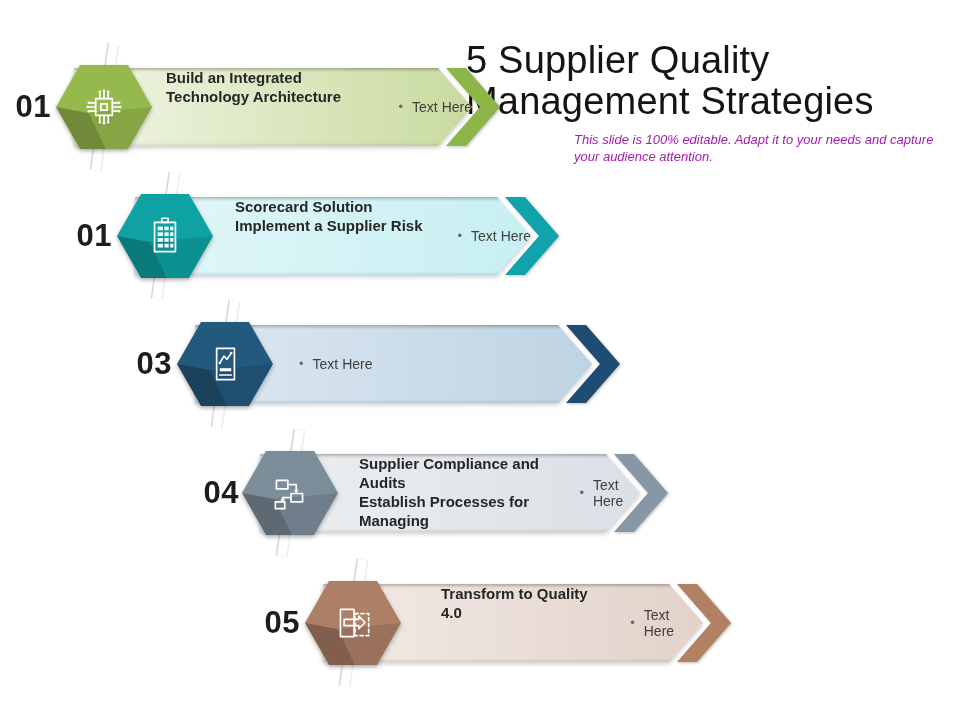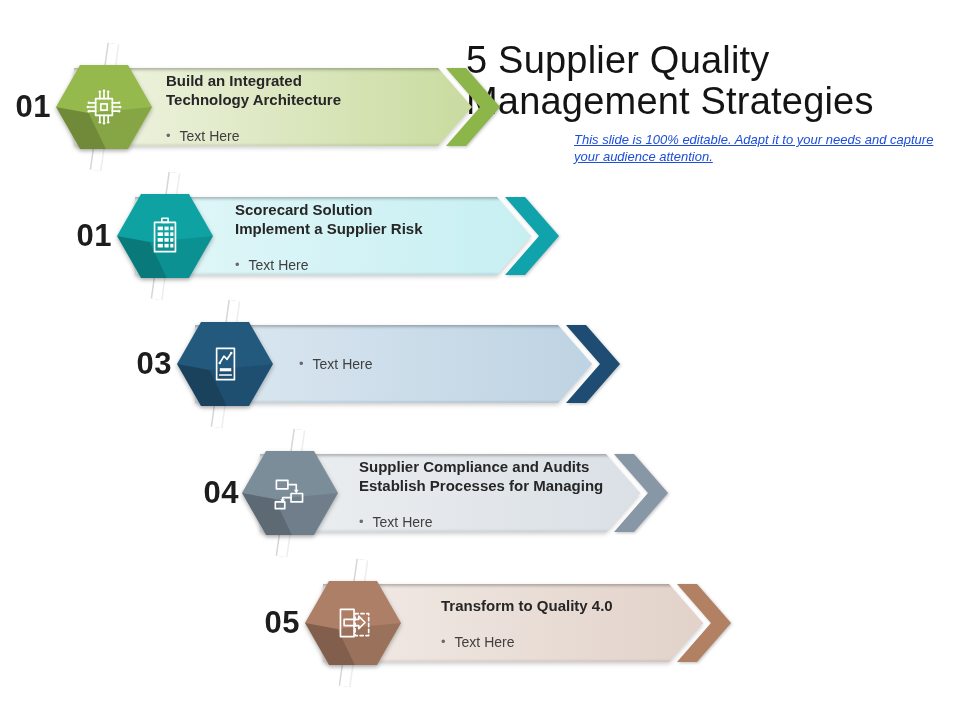--- a/index.html
+++ b/index.html
@@ -3,34 +3,34 @@
 <meta charset="utf-8">
 <style>
   html,body{margin:0;padding:0;background:#fff;}
   #slide{position:relative;width:960px;height:720px;background:#fff;overflow:hidden;
          font-family:"Liberation Sans",sans-serif;}
 
   
   .titleblock{position:absolute;top:40px;right:24px;width:470px;text-align:left;}
   .title{font-size:38px;line-height:41px;font-weight:400;color:#141414;letter-spacing:0.2px;}
   .subtitle{margin:9px 0 0 auto;width:362px;font-size:13px;line-height:17px;
-            font-style:italic;color:#1d4ed8;text-decoration:underline;}
+            font-style:italic;color:#a21caf;}
 
   
   .row{position:absolute;inset:0;}
   .num{position:absolute;width:80px;text-align:right;font-size:31px;line-height:34px;
        font-weight:bold;color:#1d1d1d;letter-spacing:0.5px;}
   .ribbon{position:absolute;width:9px;height:128px;background:#fff;transform:rotate(8deg);
           box-shadow:-1.5px 0 0 #d6d6d6,1.5px 0 0 #ededed;z-index:1;}
   .bannerwrap{position:absolute;height:78px;z-index:2;filter:drop-shadow(0 2px 2px rgba(0,0,0,0.20));}
   .banner{width:100%;height:100%;box-sizing:border-box;
           clip-path:polygon(0 0,calc(100% - 34px) 0,100% 50%,calc(100% - 34px) 100%,0 100%);
           background:linear-gradient(90deg,var(--from,#eee),var(--to,#ddd));
           box-shadow:inset 0 3px 3px -1px rgba(0,0,0,0.25),inset 0 -2px 2px rgba(0,0,0,0.08);
-          display:flex;flex-direction:column;justify-content:center;gap:19px;}
+          display:flex;flex-direction:row;justify-content:space-between;gap:19px;}
   .heading{font-size:15px;line-height:19px;font-weight:bold;color:#262626;}
   .hl{display:block;}
   .bullet-line{display:flex;align-items:center;gap:9px;font-size:14px;color:#3f3f3f;}
   .marker{color:#6a6a6a;font-size:13px;line-height:14px;}
   .bandwrap{position:absolute;width:54px;height:78px;z-index:2;
             filter:drop-shadow(1px 1px 1.5px rgba(0,0,0,0.25));}
   .band{width:100%;height:100%;background:var(--arrow,#999);
         clip-path:polygon(0 0,20px 0,100% 50%,20px 100%,0 100%,34px 50%);}
   .hexwrap{position:absolute;width:96px;height:84px;z-index:3;
            filter:drop-shadow(0 2px 2px rgba(0,0,0,0.30));}

